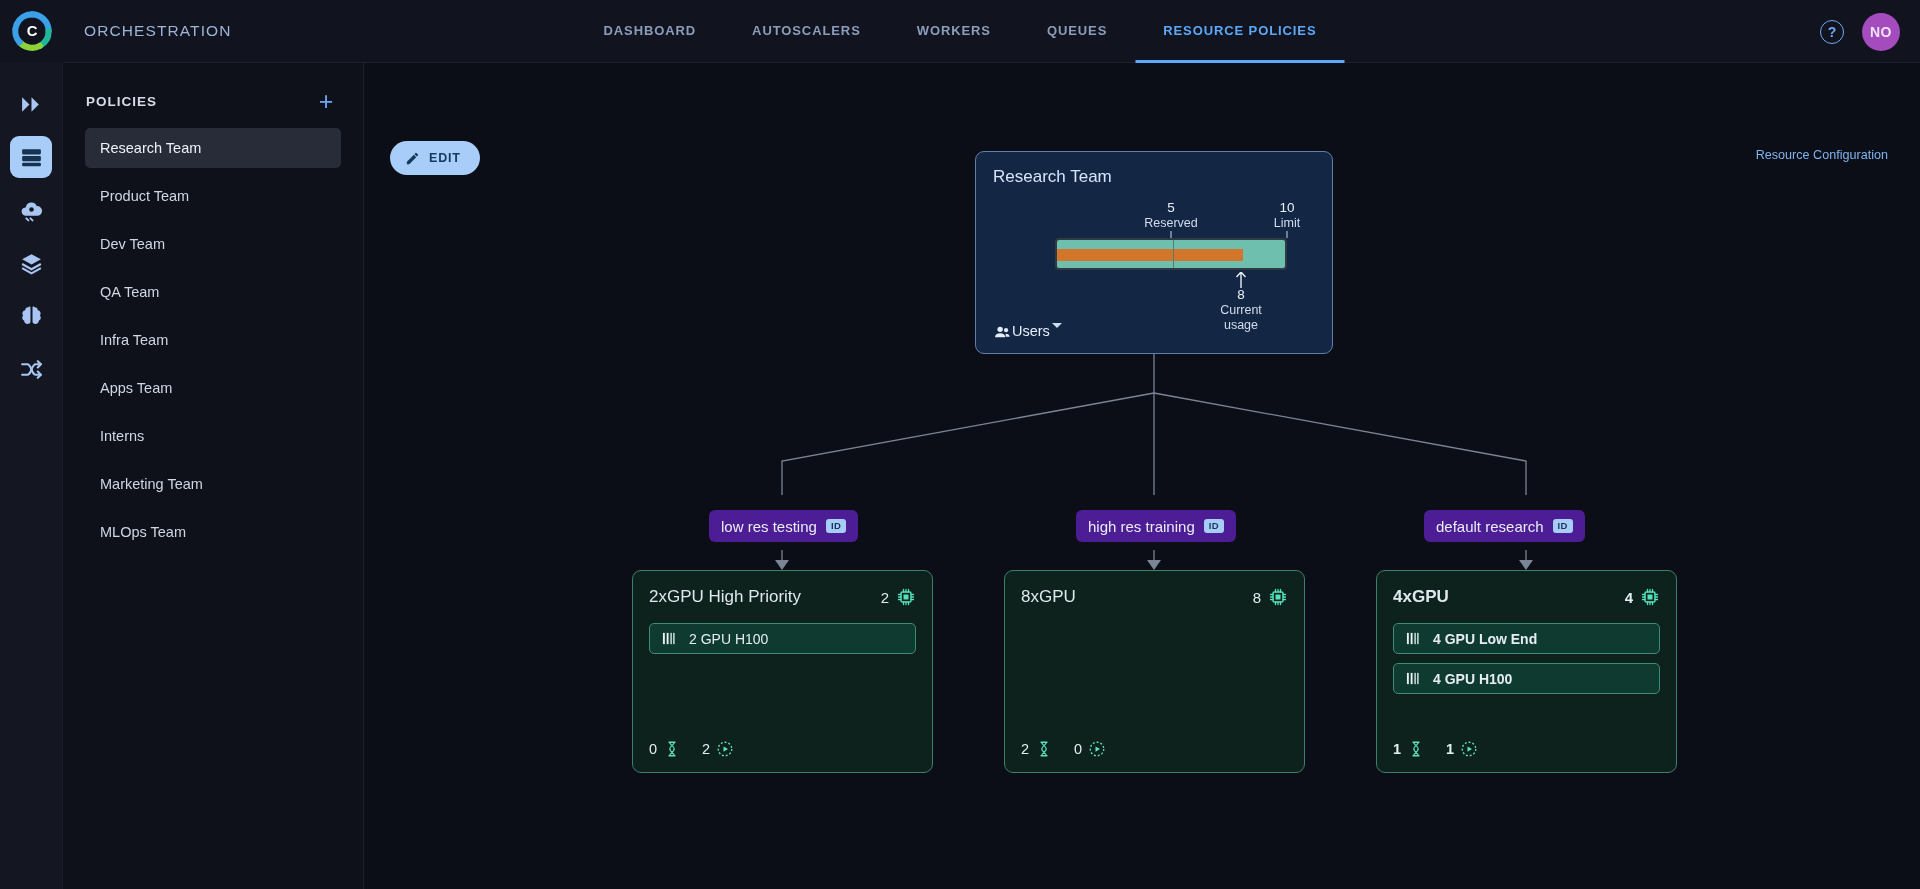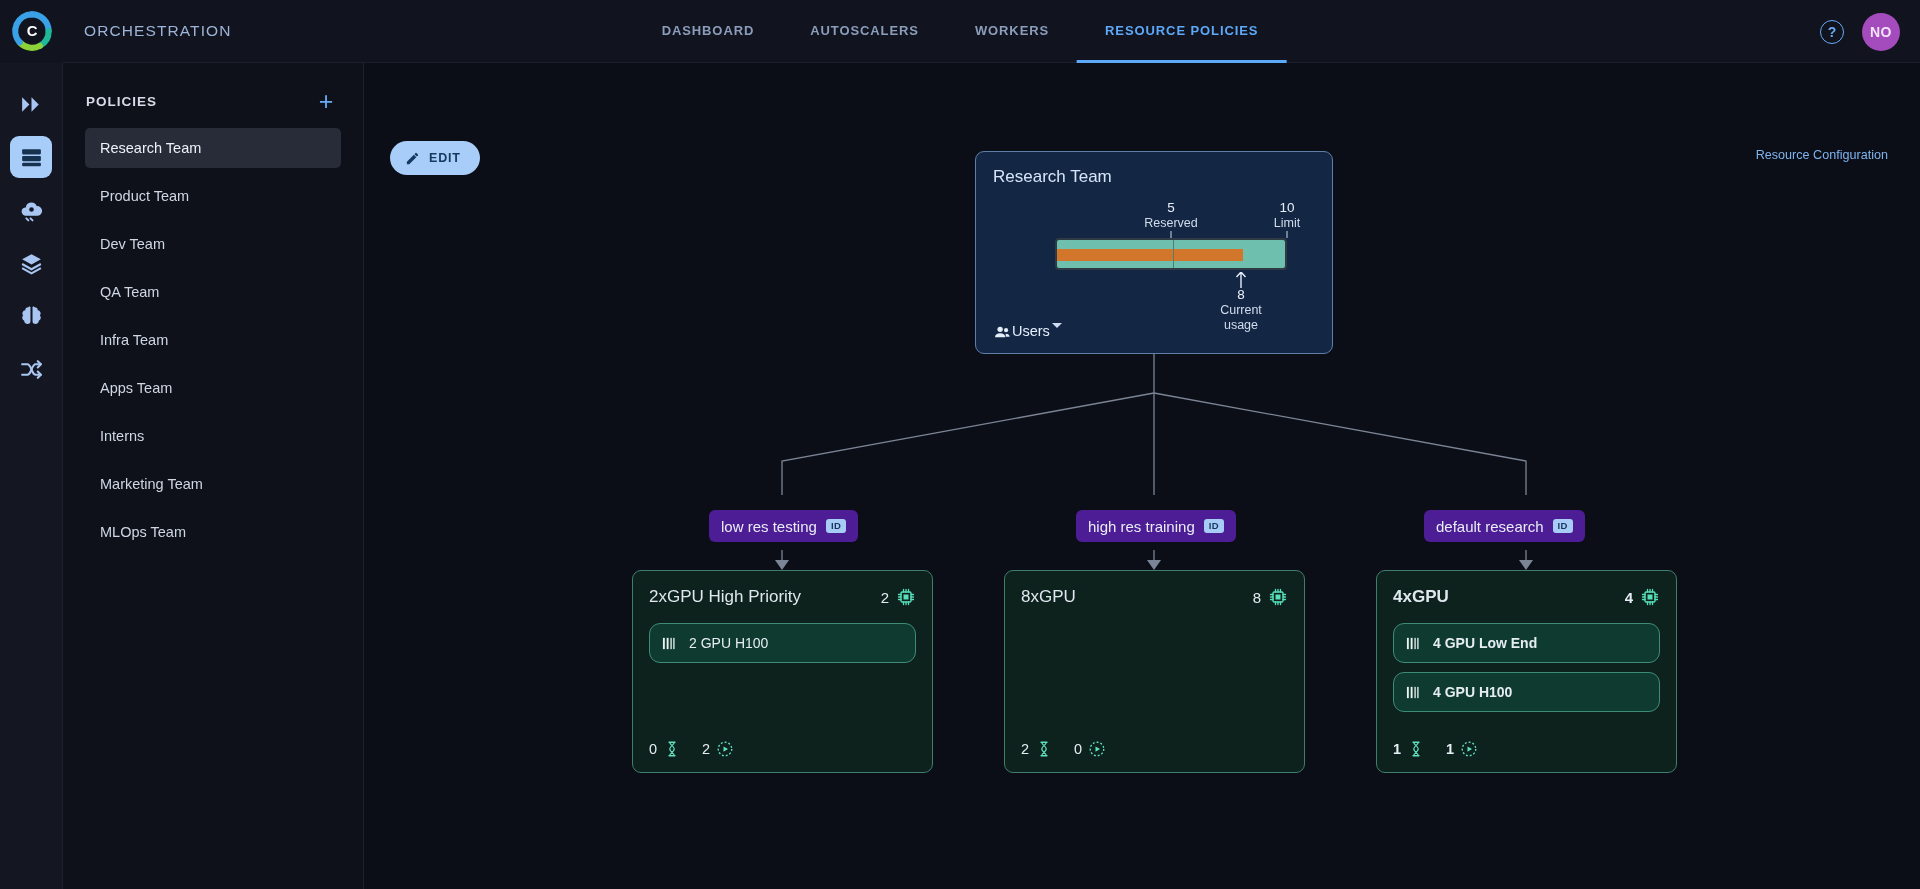--- a/index.html
+++ b/index.html
@@ -211,22 +211,22 @@
   }
   .res-card-head {
     display: flex; align-items: center; justify-content: space-between;
   }
   .res-card-title { font-size: 17px; color: #dfe7ef; }
   .res-card-count { display: flex; align-items: center; gap: 7px; }
   .res-card-count .n { font-size: 15px; color: #e4ecf3; }
   .res-card-count svg { width: 20px; height: 20px; color: #56e0bb; }
   .res-rows { margin-top: 16px; display: flex; flex-direction: column; gap: 9px; }
   .res-row {
-    height: 40px; background: #0e3a30; border: 1px solid #3f8c76;
-    border-radius: 11px; display: flex; align-items: center; gap: 12px;
+    height: 31px; background: #0e3a30; border: 1px solid #3f8c76;
+    border-radius: 5px; display: flex; align-items: center; gap: 12px;
     padding: 0 12px; cursor: pointer;
   }
   .res-row svg { width: 15px; height: 15px; color: #e9f4f0; flex: 0 0 15px; }
   .res-row .rlabel { font-size: 14px; color: #e5edf3; }
   .res-foot {
     position: absolute; left: 16px; bottom: 14px;
     display: flex; align-items: center; gap: 21px;
   }
   .res-stat { display: flex; align-items: center; gap: 6px; }
   .res-stat .sv { font-size: 14.5px; color: #e6eef5; }
@@ -249,20 +249,21 @@
         <circle cx="24" cy="24" r="11" fill="#11141e"></circle>
         <text x="24" y="30" text-anchor="middle" font-family="Liberation Sans, sans-serif" font-size="17" font-weight="700" fill="#ffffff">C</text>
       </svg>
     </div>
     <div class="app-title">ORCHESTRATION</div>
 
     <div class="nav-tabs">
       <div class="nav-tab">DASHBOARD</div>
       <div class="nav-tab">AUTOSCALERS</div>
       <div class="nav-tab">WORKERS</div>
+      <div class="nav-tab">QUEUES</div>
       <div class="nav-tab active">RESOURCE POLICIES</div>
     </div>
 
     <div class="topbar-right">
       <div class="help-icon">?</div>
       <div class="avatar">NO</div>
     </div>
   </div>
 
   <div class="rail">

